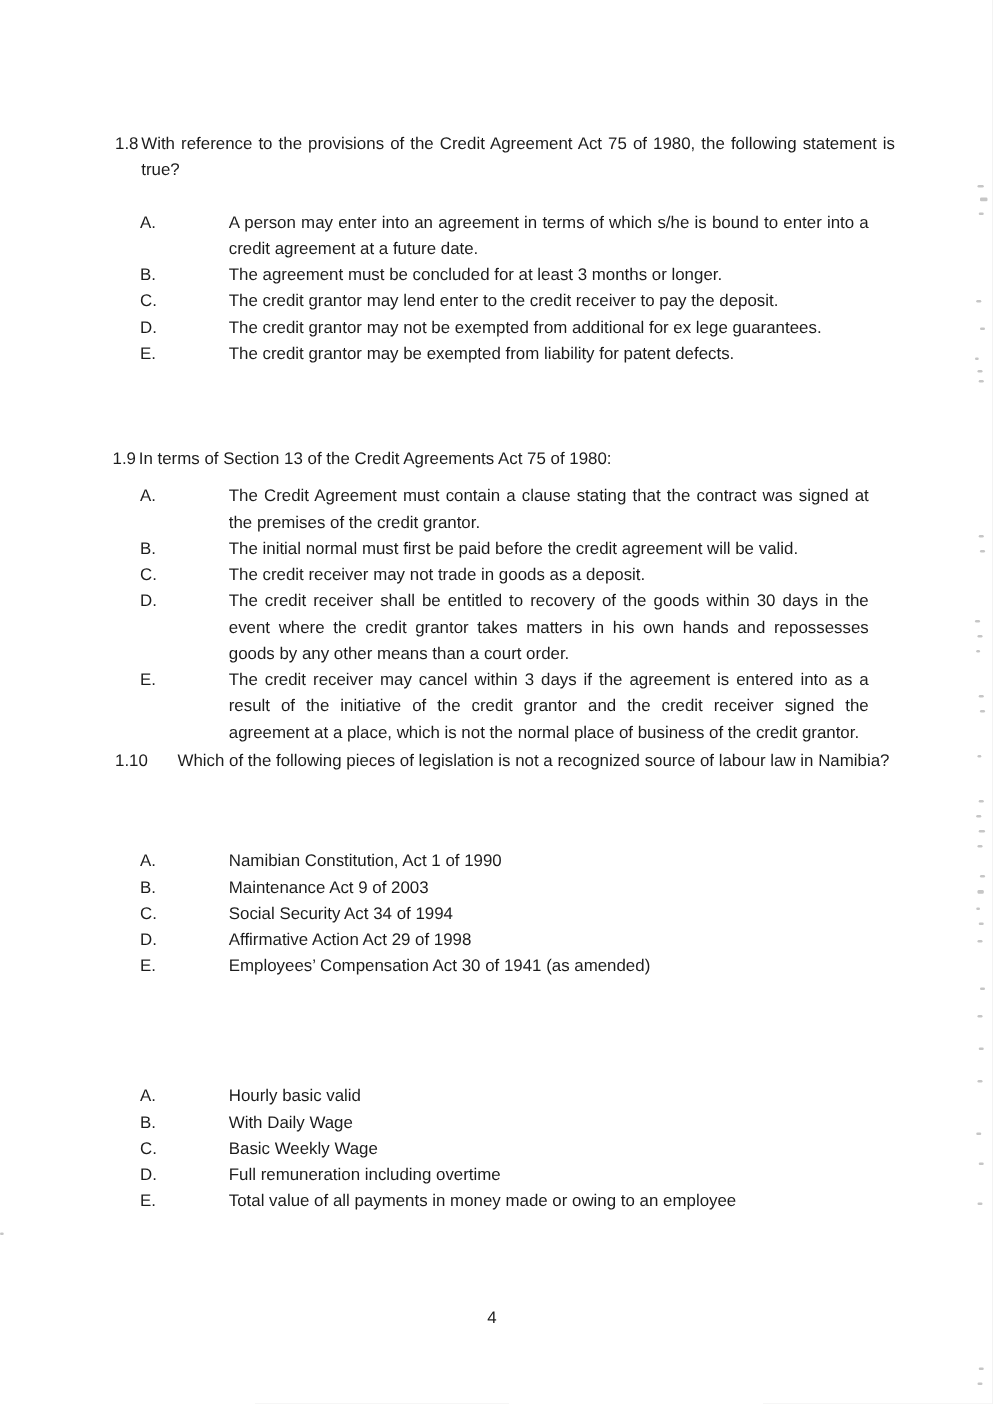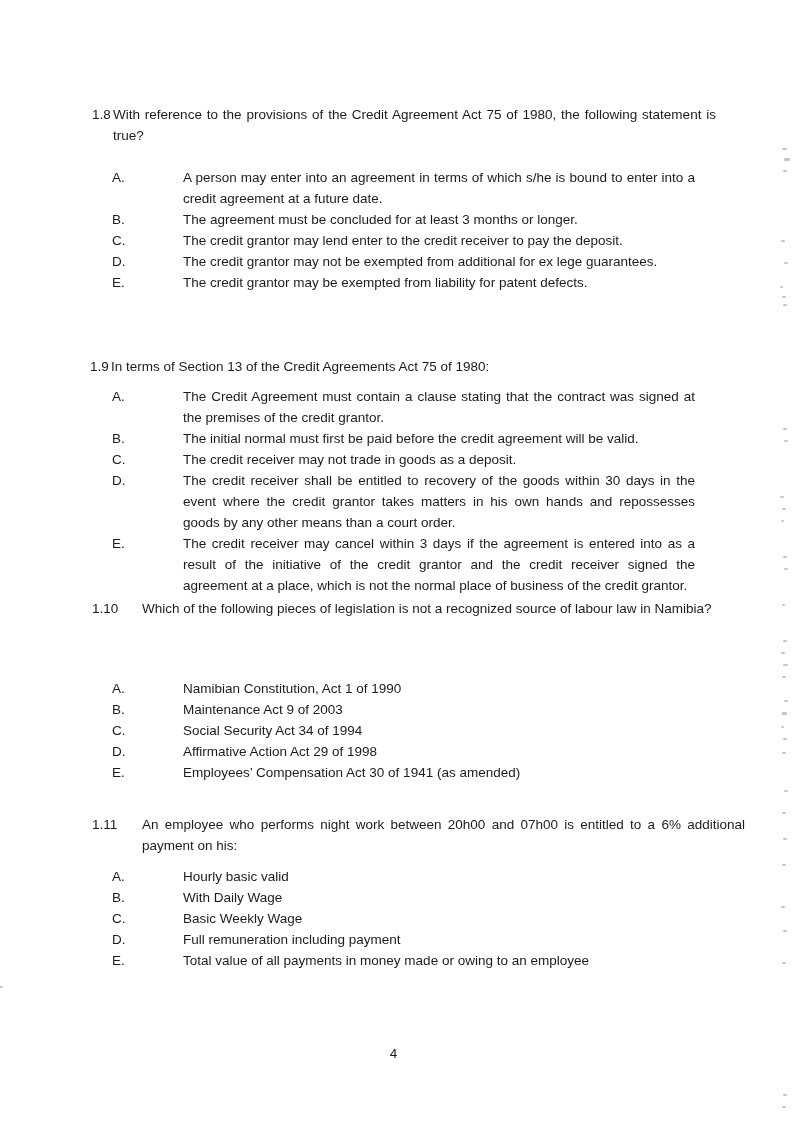--- a/index.html
+++ b/index.html
@@ -115,39 +115,36 @@
     <div class="option">
         <span class="opt-letter">D.</span>
         <span class="opt-text">Affirmative Action Act 29 of 1998</span>
       </div>
     <div class="option">
         <span class="opt-letter">E.</span>
         <span class="opt-text">Employees’ Compensation Act 30 of 1941 (as amended)</span>
       </div>
   </div>
 
-  <div class="abs" style="left:92px;top:814px;">
-    <p class="q-head hang-lg"><span class="qnum-lg">1.11</span><span>An employee who performs night work between 20h00 and 07h00 is entitled to a 6% additional payment on his:</span></p>
-  </div>
   <div class="abs options" style="left:112px;top:866px;">
     <div class="option">
         <span class="opt-letter">A.</span>
         <span class="opt-text">Hourly basic valid</span>
       </div>
     <div class="option">
         <span class="opt-letter">B.</span>
         <span class="opt-text">With Daily Wage</span>
       </div>
     <div class="option">
         <span class="opt-letter">C.</span>
         <span class="opt-text">Basic Weekly Wage</span>
       </div>
     <div class="option">
         <span class="opt-letter">D.</span>
-        <span class="opt-text">Full remuneration including payment</span>
+        <span class="opt-text">Full remuneration including overtime</span>
       </div>
     <div class="option">
         <span class="opt-letter">E.</span>
         <span class="opt-text">Total value of all payments in money made or owing to an employee</span>
       </div>
   </div>
 
   <div class="abs" style="left:92px;top:1043px;">
     <p class="page-number">4</p>
   </div>

